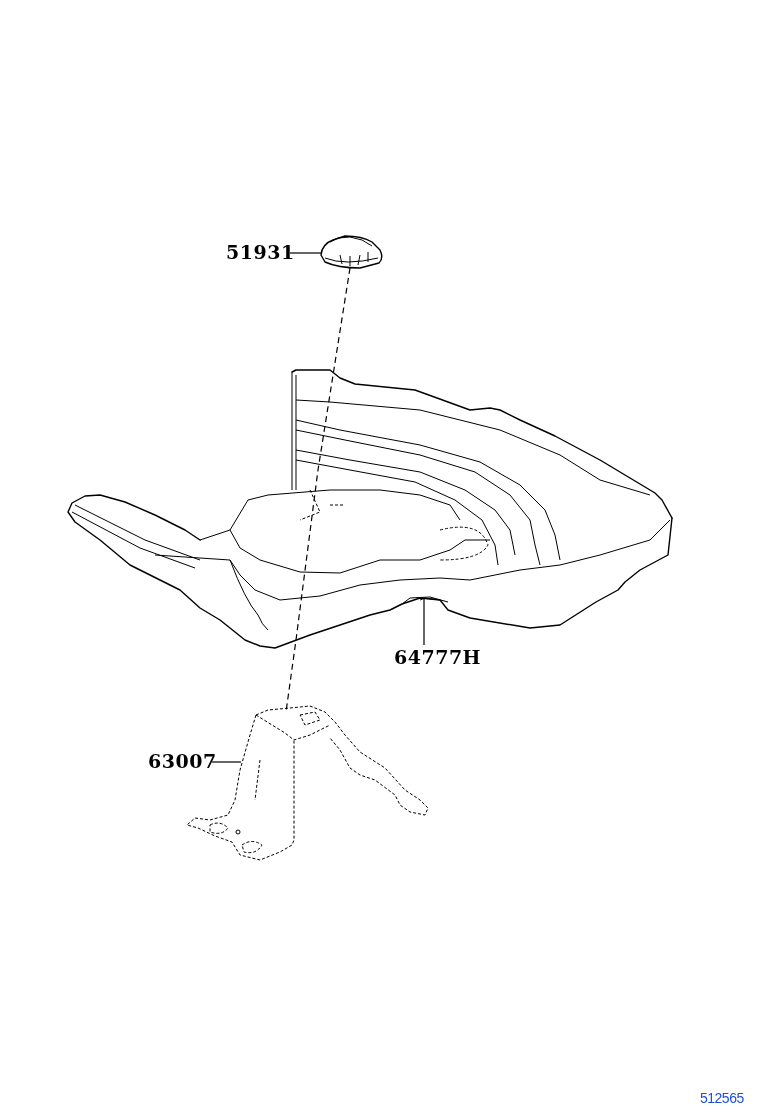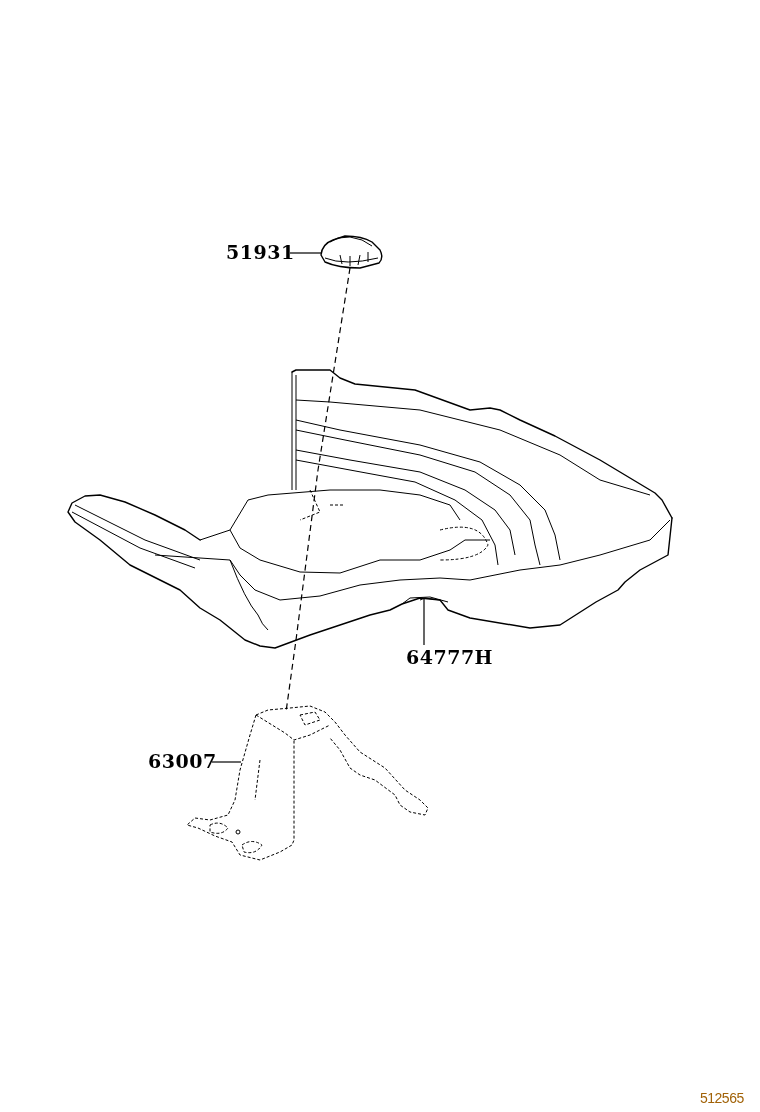--- a/index.html
+++ b/index.html
@@ -1,19 +1,19 @@
 <!DOCTYPE html>
 <html><head>
   <meta charset="utf-8">
   <style>
     html, body { margin: 0; padding: 0; background: #ffffff; }
     body { width: 760px; height: 1112px; position: relative; overflow: hidden; font-family: "DejaVu Serif", serif; }
     #diagram { position: absolute; left: 0; top: 0; width: 760px; height: 1112px; }
     .part-label { position: absolute; font-family: "DejaVu Serif", serif; font-weight: bold; font-size: 19px; color: #000; letter-spacing: 0.5px; line-height: 1; }
-    .illus-id { position: absolute; font-family: "Liberation Sans", sans-serif; font-size: 14px; color: #a16207; letter-spacing: -0.5px; }
+    .illus-id { position: absolute; font-family: "Liberation Sans", sans-serif; font-size: 14px; color: #1d4ed8; letter-spacing: -0.5px; }
     svg .edge { fill: none; stroke: #000; stroke-width: 1.4; stroke-linejoin: round; stroke-linecap: round; }
     svg .thin { fill: none; stroke: #000; stroke-width: 1; stroke-linejoin: round; }
     svg .dash { fill: none; stroke: #000; stroke-width: 1.2; stroke-dasharray: 6 4; }
     svg .hid { fill: none; stroke: #000; stroke-width: 1; stroke-dasharray: 3 2; }
     svg .leader { fill: none; stroke: #000; stroke-width: 1.2; }
   </style>
 </head>
 <body>
 
 <div id="diagram">
@@ -56,16 +56,16 @@
       <path class="hid" d="M256 715 L250 735 L240 770 L235 800 L228 815 L210 820 L195 818 L187 825 L198 828 L215 836 L232 842 L240 855 L260 860 L280 852 L292 845 L294 840 L294 740"></path>
       <path class="hid" d="M256 715 L285 733 L294 740 L310 735 L330 725"></path>
       <path class="hid" d="M260 760 L255 800 M300 715 L315 712 L320 720 L305 725 Z"></path>
       <path class="hid" d="M210 825 Q220 820 228 828 Q222 836 210 832 Z M242 845 Q252 838 262 845 Q256 855 244 852 Z"></path>
       <circle class="thin" cx="238" cy="832" r="2"></circle>
     </g>
     <line class="leader" x1="212" y1="762" x2="241" y2="762"></line>
   </svg>
 
   <div class="part-label" style="left:226px; top:243px;">51931</div>
-  <div class="part-label" style="left:406px; top:648px;">64777H</div>
+  <div class="part-label" style="left:394px; top:648px;">64777H</div>
   <div class="part-label" style="left:148px; top:752px;">63007</div>
   <div class="illus-id" style="left:700px; top:1090px;">512565</div>
 </div>
 
 </body></html>

